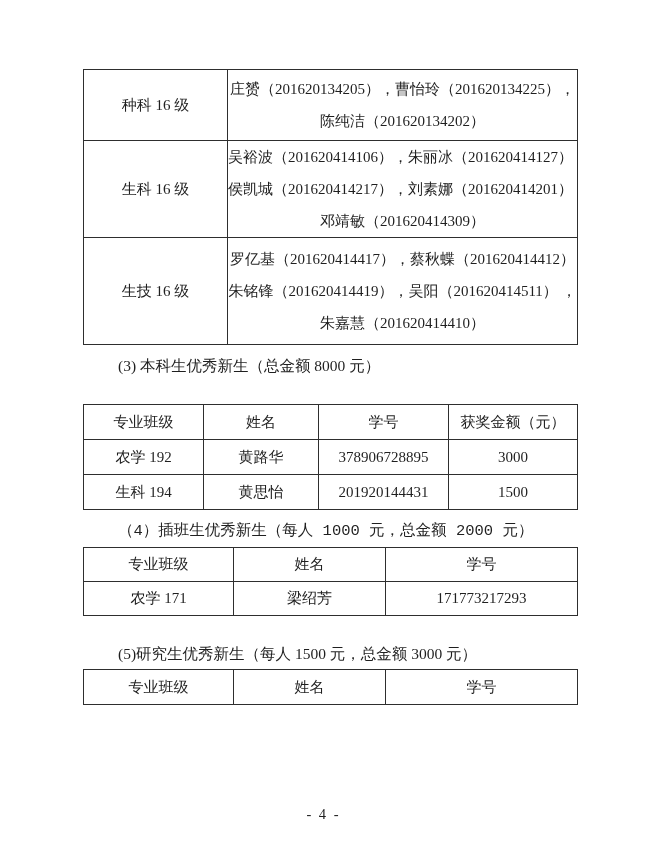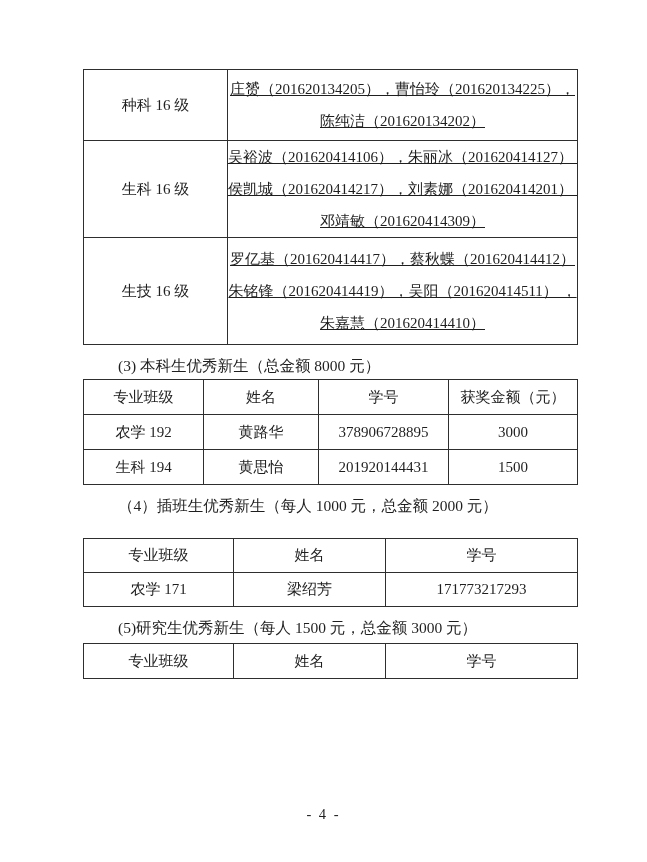--- a/index.html
+++ b/index.html
@@ -30,35 +30,35 @@
     font-size: 15px;
     font-weight: normal;
     padding: 0;
     overflow: hidden;
     white-space: nowrap;
   }
   
   .tblA .rowA1 { height: 71px; }
   .tblA .rowA2 { height: 97px; }
   .tblA .rowA3 { height: 107px; }
-  .tblA .names div { line-height: 32px; white-space: nowrap; text-decoration: underline; }
+  .tblA .names div { line-height: 32px; white-space: nowrap; }
   
   .tblB tr { height: 35px; }
   
   .tblC tr, .tblD tr { height: 34px; }
   .tblD tr { height: 35px; }
   .heading {
     font-size: 15.5px;
     white-space: nowrap;
     padding-left: 35px;
     line-height: 22px;
   }
-  .heading3 { margin: 10px 0 2px 0; }
-  .heading4 { margin: 9px 0 20px 0; line-height: 24px; }
-  .heading5 { margin: 9px 0 4px 0; line-height: 23px; }
+  .heading3 { margin: 10px 0 27px 0; }
+  .heading4 { margin: 9px 0 4px 0; line-height: 24px; font-family: Liberation Mono, monospace; }
+  .heading5 { margin: 26px 0 4px 0; line-height: 23px; }
   .footer {
     position: absolute;
     top: 806px;
     left: 0;
     right: 0;
     text-align: center;
     font-size: 14.5px;
     letter-spacing: 2px;
     color: #1f1f1f;
   }

